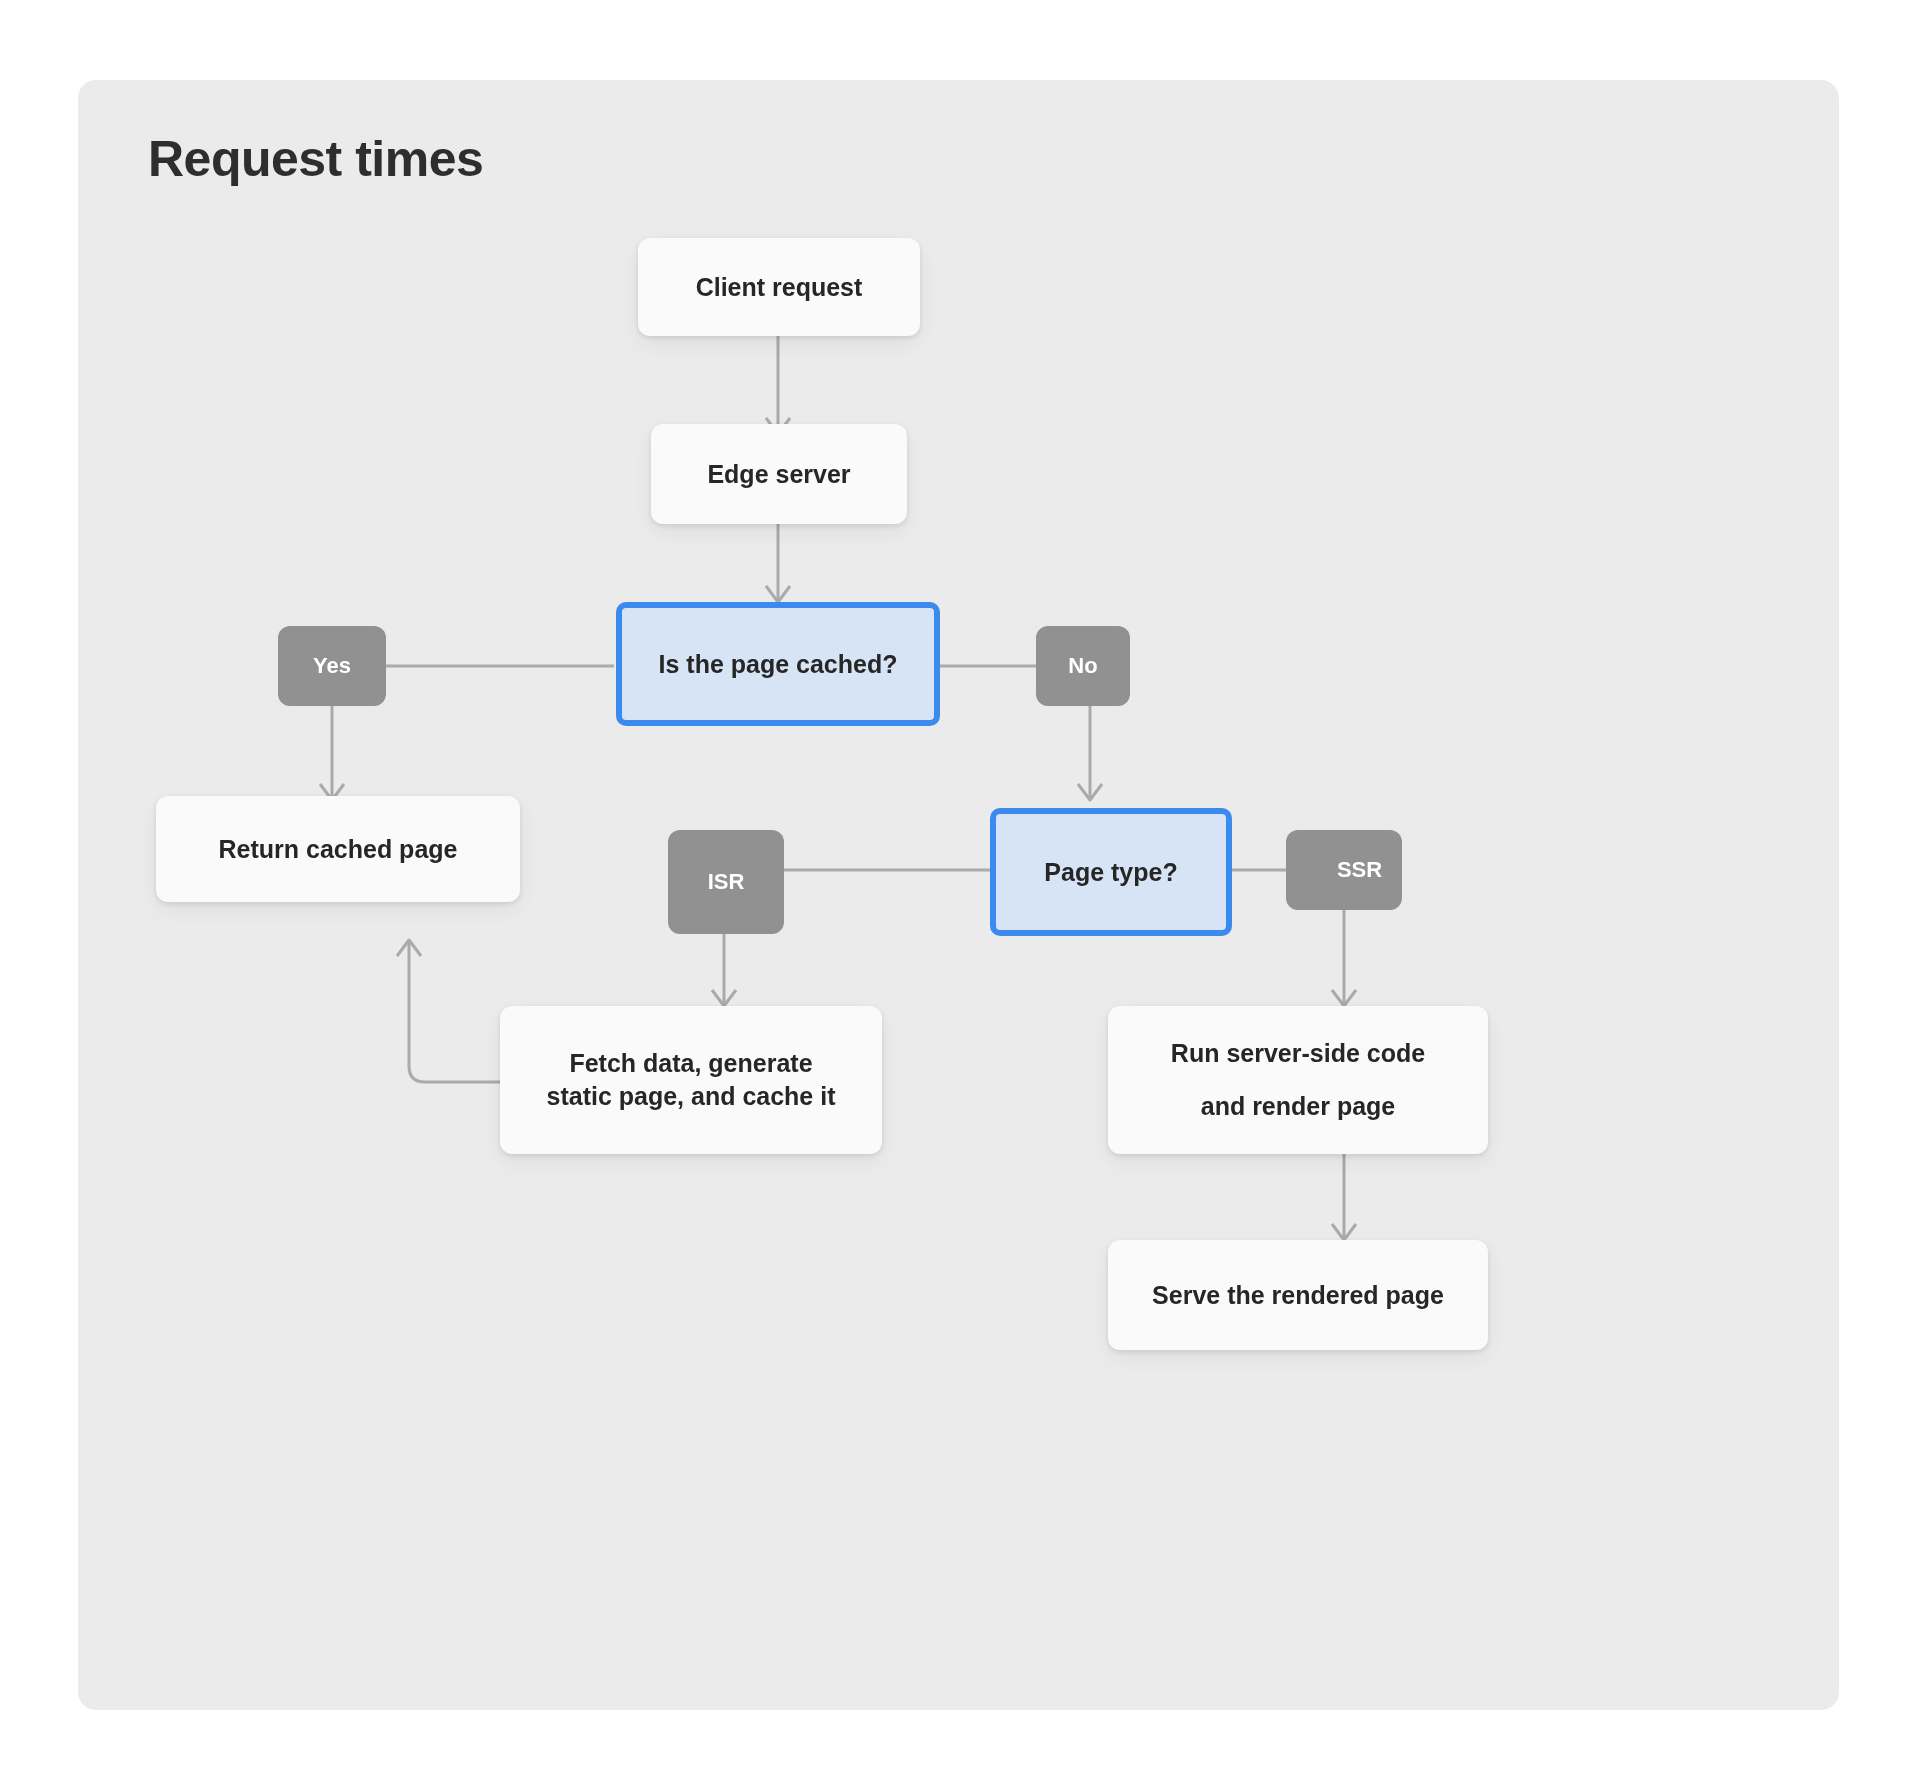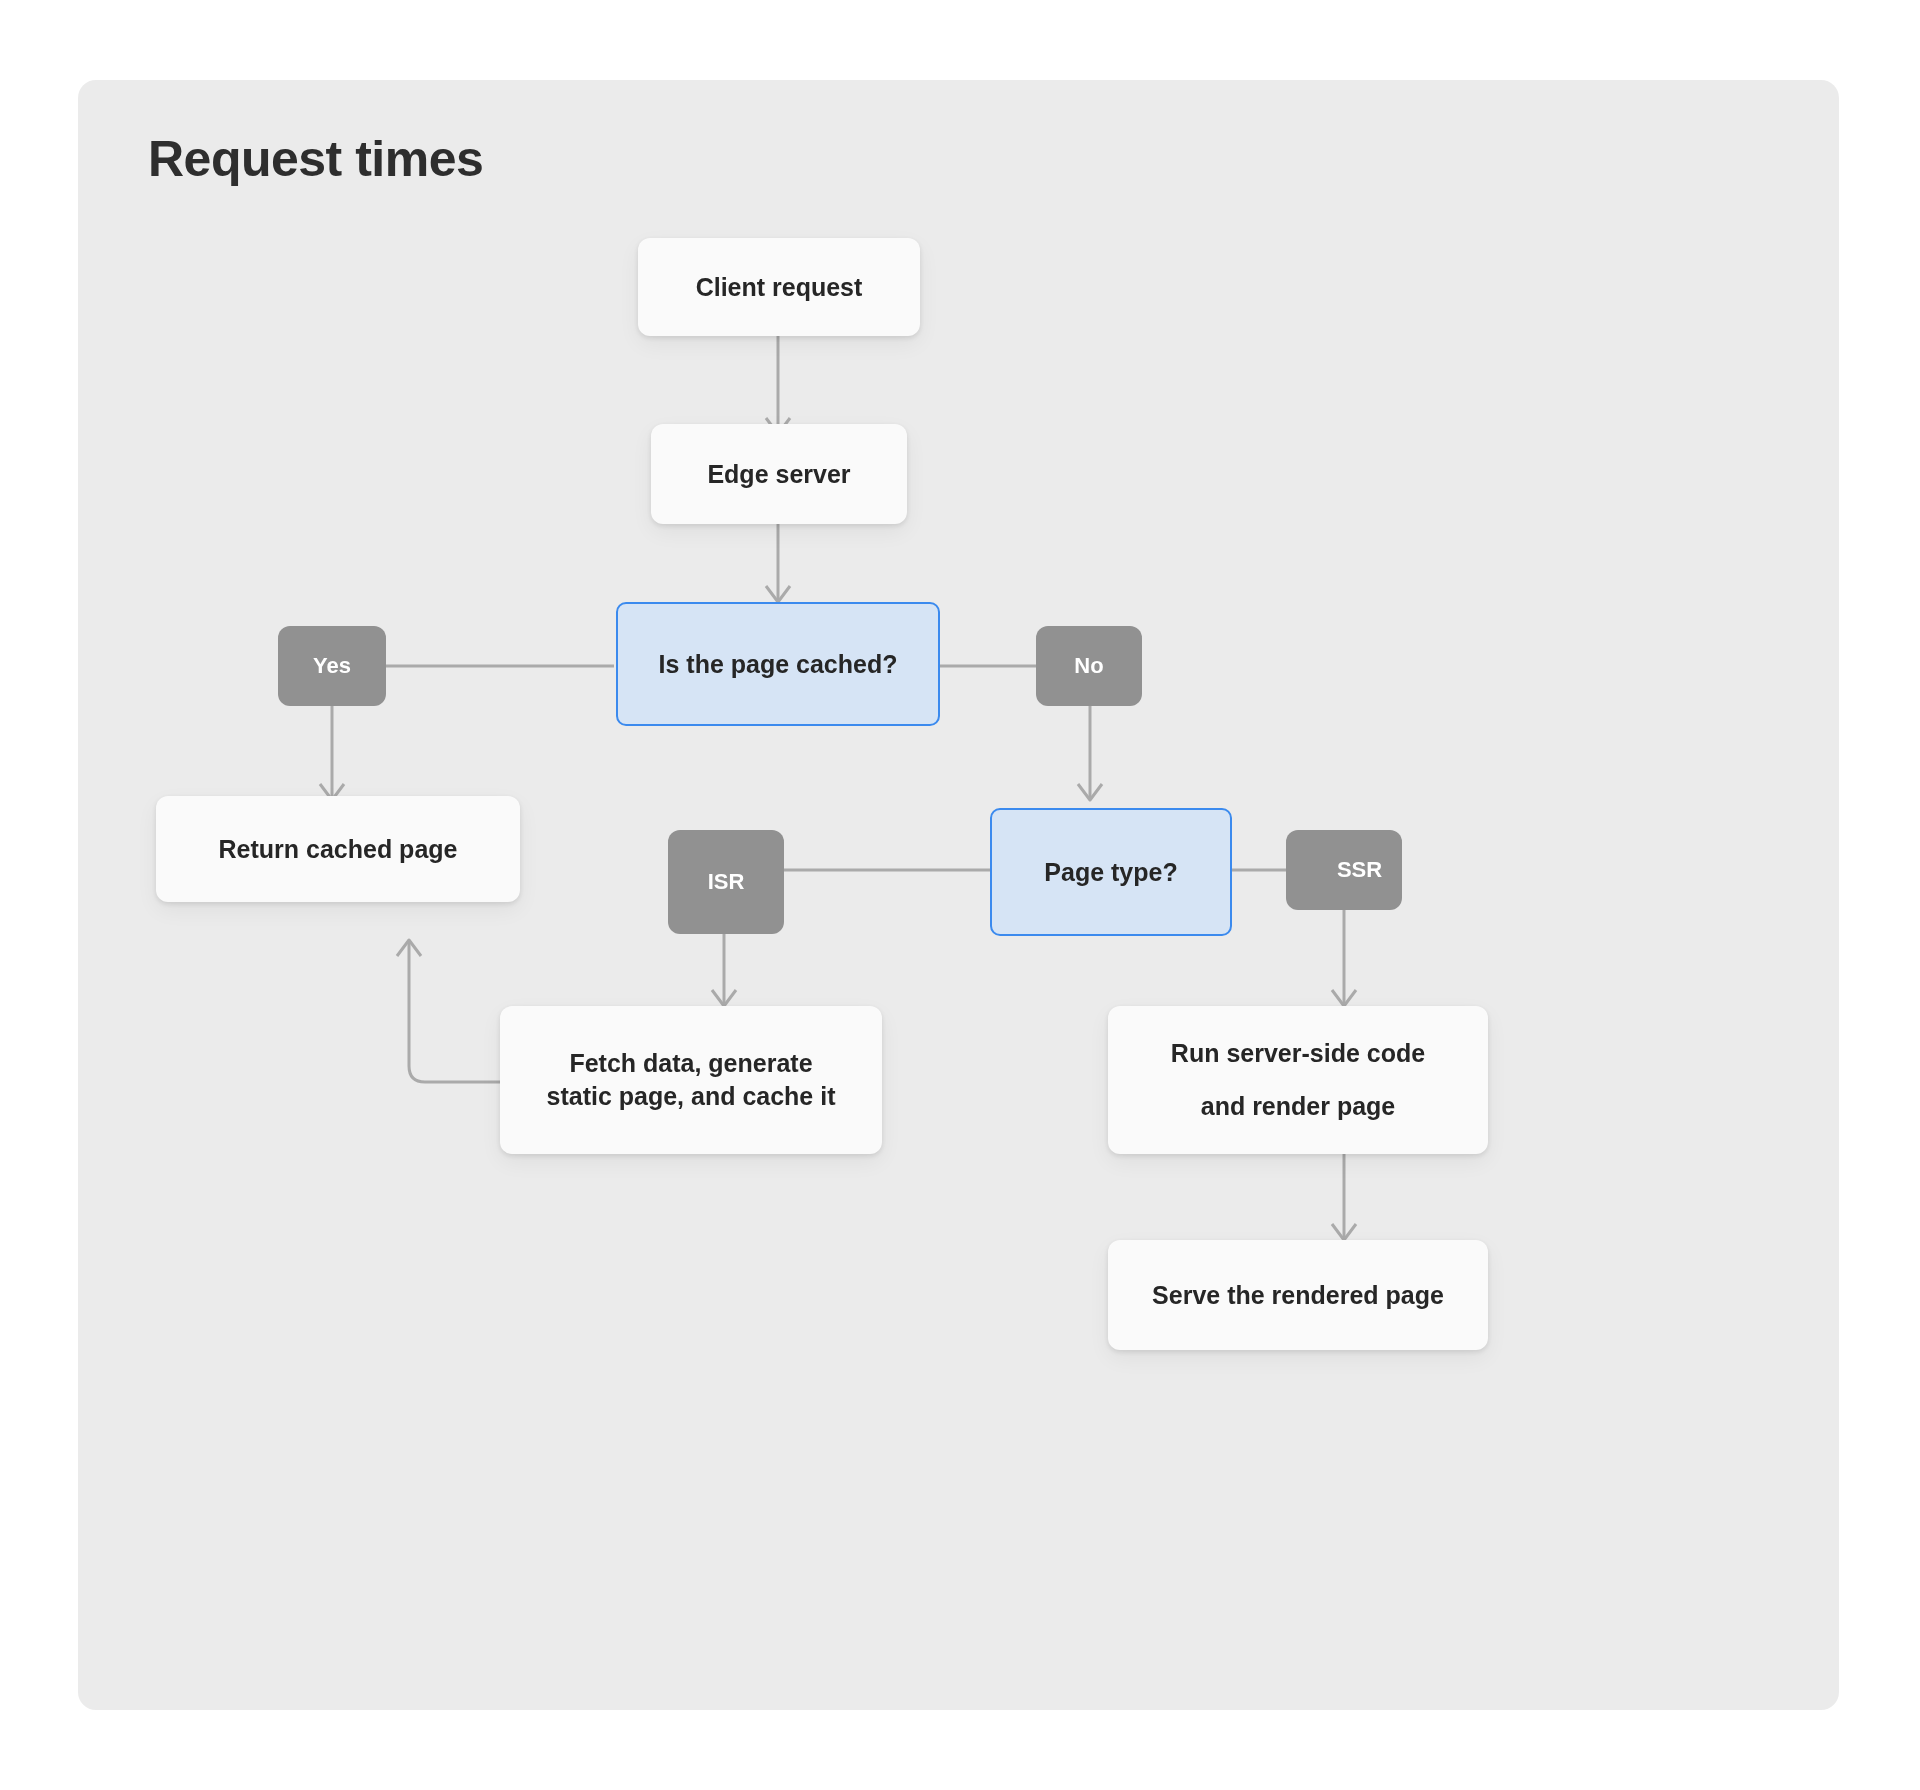--- a/index.html
+++ b/index.html
@@ -59,21 +59,21 @@
     color: #262626;
     font-weight: bold;
     font-size: 25px;
     line-height: 1.32;
     box-shadow: 0 2px 5px rgba(0,0,0,0.10), 0 8px 22px rgba(0,0,0,0.055);
     padding: 6px 26px;
   }
 
   .node.decision {
     background: #d6e4f5;
-    border: 2px solid #1d4ed8;
+    border: 6px solid #1d4ed8;
     box-shadow: none;
     border-radius: 10px;
   }
 
   .badge {
     position: absolute;
     box-sizing: border-box;
     display: flex;
     align-items: center;
     justify-content: center;
@@ -138,21 +138,21 @@
   </div>
 
   <div class="node decision" style="left: 538px; top: 522px; width: 324px; height: 124px; background: rgb(214, 228, 245); border-color: rgb(59, 138, 238); color: rgb(38, 38, 38);">
     <span>Is the page cached?</span>
   </div>
 
   <div class="badge" style="left: 200px; top: 546px; width: 108px; height: 80px; background: rgb(145, 145, 145); color: rgb(255, 255, 255);">
     <span>Yes</span>
   </div>
 
-  <div class="badge" style="left: 958px; top: 546px; width: 106px; height: 80px; background: rgb(145, 145, 145); color: rgb(255, 255, 255);">
+  <div class="badge" style="left: 958px; top: 546px; width: 94px; height: 80px; background: rgb(145, 145, 145); color: rgb(255, 255, 255);">
     <span>No</span>
   </div>
 
   <div class="node" style="left: 78px; top: 716px; width: 364px; height: 106px; background: rgb(250, 250, 250); color: rgb(38, 38, 38);">
     <span>Return cached page</span>
   </div>
 
   <div class="node decision" style="left: 912px; top: 728px; width: 242px; height: 128px; background: rgb(214, 228, 245); border-color: rgb(59, 138, 238); color: rgb(38, 38, 38);">
     <span>Page type?</span>
   </div>

